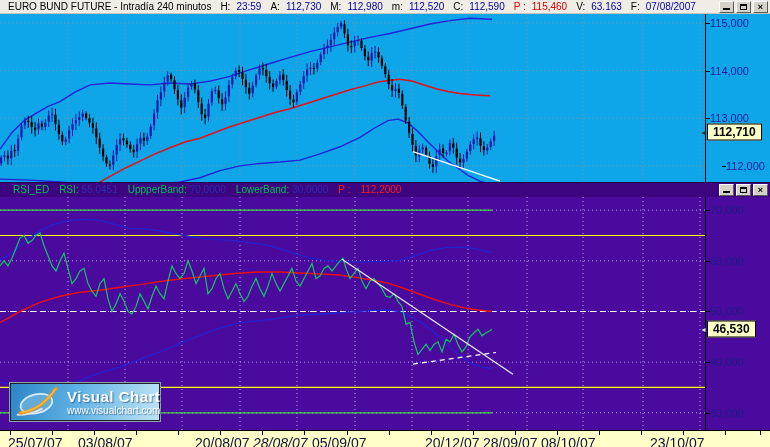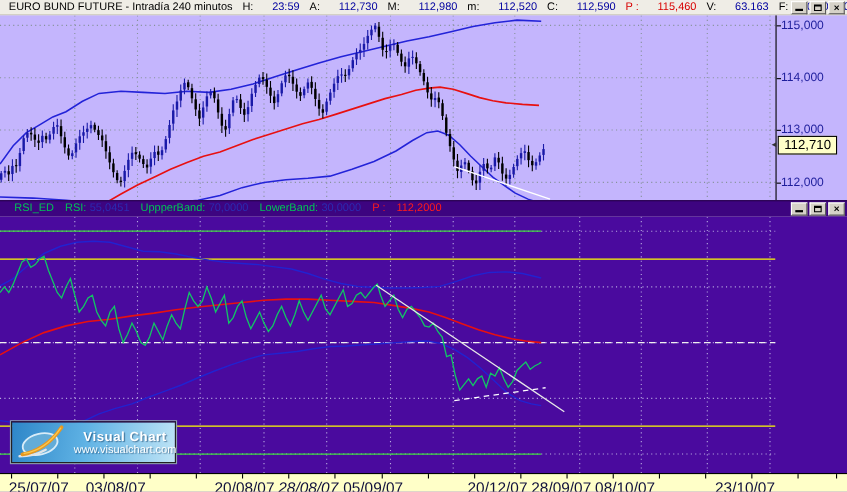--- a/index.html
+++ b/index.html
@@ -6,48 +6,48 @@
   body{width:770px;height:447px;position:relative;overflow:hidden;
        font-family:"Liberation Sans",sans-serif;background:#ECE9E0;}
   .screen{position:absolute;inset:0;}
 
   
   .qheader{position:absolute;left:0;top:0;width:770px;height:14px;background:#EFEDE6;
            white-space:nowrap;font-size:10px;line-height:13px;color:#000;border-bottom:1px solid #C8C4B8;box-sizing:border-box;}
   .qheader .title{margin-left:8px;}
   .hf{margin-left:9px;}
   .hl{color:#000;}
-  .hv{color:#0000A0;margin-left:17px;}
+  .hv{color:#0000A0;margin-left:6px;}
   .hf.red .hl,.hf.red .hv{color:#D80000;}
 
   .winctl{position:absolute;top:1px;right:2px;display:flex;}
   .winctl.rsi-ctl{top:184px;}
   .wbtn{width:15px;height:12px;background:#D6D2C8;margin-left:2px;position:relative;padding:0;
         border-top:1px solid #FFF;border-left:1px solid #FFF;border-right:1px solid #5A5A5A;border-bottom:1px solid #5A5A5A;
         font:bold 9px/10px "Liberation Sans",sans-serif;color:#000;cursor:default;}
   .g-min{position:absolute;left:3px;bottom:2px;width:7px;height:2px;background:#000;}
   .g-max{position:absolute;left:3px;top:2px;width:7px;height:6px;border:1px solid #000;border-top-width:2px;box-sizing:border-box;}
 
   
   .panel{position:absolute;left:0;width:770px;}
-  .panel.price{top:14px;height:168px;background:#c4b5fd;border-bottom:1px solid #303030;box-sizing:content-box;}
+  .panel.price{top:14px;height:168px;background:#0ea5e9;border-bottom:1px solid #303030;box-sizing:content-box;}
   .panel.rsi{top:197px;height:233px;background:#4A0A9E;}
   .panel svg{display:block;position:absolute;left:0;top:0;}
 
   .axis{position:absolute;left:705px;top:0;width:65px;height:100%;border-left:1px solid #000;box-sizing:border-box;}
   .axis-label{position:absolute;left:4px;transform:translateY(-50%);font-size:11px;}
   .axis-label::before{content:"";position:absolute;left:-4px;top:50%;width:4px;height:1px;background:#000;}
   .price .axis-label{color:#1E1E9C;}
   .rsi .axis-label{color:#1C1C86;}
   .marker{position:absolute;left:-6px;display:flex;align-items:center;transform:translateY(-50%);z-index:3;}
   .marker .arr{font-size:7px;line-height:7px;margin-right:0px;}
   .price .marker .arr{color:#333;}
   .rsi .marker .arr{color:#DDD;}
   .marker .mbox{background:#FFFFC8;border:1px solid #000;color:#000;
-                font-weight:normal;font-size:12px;line-height:15px;padding:0 5px;}
+                font-weight:bold;font-size:12px;line-height:15px;padding:0 5px;}
 
   
   .rsiheader{position:absolute;left:0;top:182px;width:770px;height:15px;background:#3D0480;
              border-top:1px solid #2A0350;box-sizing:border-box;
              white-space:nowrap;font-size:10px;line-height:14px;}
   .rsiheader .iname{margin-left:13px;color:#00C455;margin-top:25px;}
   .rl{color:#00C455;margin-left:10px;}
   .rv{color:#2B2BB0;margin-left:3px;}
   .rp{color:#FF1A1A;margin-left:10px;}
 
@@ -55,21 +55,21 @@
   .date-axis{position:absolute;left:0;top:430px;width:770px;height:17px;background:#FFFFC8;border-top:1px solid #000;box-sizing:border-box;}
   .tick{position:absolute;top:0;width:1px;height:4px;background:#000;}
   .dlabel{position:absolute;top:4px;font-size:14px;color:#10103C;white-space:nowrap;}
 
   
   .logo{position:absolute;left:10px;top:383px;width:148px;height:36px;z-index:6;
         background:linear-gradient(100deg,#2E86C8 0%,#5FB2E4 45%,#BFE4F6 100%);
         border:1px solid #222;box-shadow:0 0 0 1px #8FA0B0;display:flex;align-items:center;}
   .lmark{width:56px;height:34px;flex:0 0 auto;}
   .ltxt{flex:1;text-align:center;color:#FFF;}
-  .lname{font-size:12px;font-weight:bold;letter-spacing:.5px;text-shadow:1px 1px 1px rgba(0,40,80,.5);}
+  .lname{font-size:15px;font-weight:bold;letter-spacing:.5px;text-shadow:1px 1px 1px rgba(0,40,80,.5);}
   .lurl{font-size:10px;text-shadow:1px 1px 1px rgba(0,40,80,.5);}
 </style>
 </head>
 <body>
 
 <div class="screen">
 
   <div class="qheader">
     <span class="title">EURO BUND FUTURE - Intradía 240 minutos</span><span class="hf"><span class="hl">H:</span><span class="hv">23:59</span></span><span class="hf"><span class="hl">A:</span><span class="hv">112,730</span></span><span class="hf"><span class="hl">M:</span><span class="hv">112,980</span></span><span class="hf"><span class="hl">m:</span><span class="hv">112,520</span></span><span class="hf"><span class="hl">C:</span><span class="hv">112,590</span></span><span class="hf red"><span class="hl">P :</span><span class="hv">115,460</span></span><span class="hf"><span class="hl">V:</span><span class="hv">63.163</span></span><span class="hf"><span class="hl">F:</span><span class="hv">07/08/2007</span></span>
     <div class="winctl">
@@ -395,21 +395,21 @@
         <line x1="490.69999999999874" y1="124.45301145611403" x2="490.69999999999874" y2="136.14002819009497" stroke="#1A1AA8"></line>
         <rect x="489.5999999999987" y="127.3682719546767" width="2.2" height="5.532577903682423" fill="#1A1AA8"></rect>
         <line x1="494.0999999999987" y1="116.87792747713657" x2="494.0999999999987" y2="131.98895687935783" stroke="#1A1AA8"></line>
         <rect x="492.9999999999987" y="121.51841359773542" width="2.2" height="5.314447592068575" fill="#1A1AA8"></rect>
         <polyline points="412.99999999999994,137.5410764872521 500,167.04815864022615" fill="none" stroke="#FFFFFF" stroke-width="1.3"></polyline>
       </svg>
     <div class="axis">
       <div class="axis-label" style="top: 9.04249px;">115,000</div>
       <div class="axis-label" style="top: 56.6346px;">114,000</div>
       <div class="axis-label" style="top: 104.227px;">113,000</div>
-      <div class="axis-label" style="top: 151.819px;">112,000</div>
+      <div class="axis-label" style="top: 151.819px; margin-left: 16px;">112,000</div>
       <div class="marker" style="top: 118.028px;">
         <span class="arr">◄</span>
         <span class="mbox">112,710</span>
       </div>
     </div>
   </div>
 
   <div class="rsiheader">
     <span class="iname">RSI_ED</span><span class="rl">RSI:</span><span class="rv">55,0451</span><span class="rl">UppperBand:</span><span class="rv">70,0000</span><span class="rl">LowerBand:</span><span class="rv">30,0000</span><span class="rp">P :</span><span class="rp">112,2000</span>
     <div class="winctl rsi-ctl" style="top:1px;">
@@ -447,20 +447,31 @@
         <line x1="0" y1="38.49565217391302" x2="705" y2="38.49565217391302" stroke="#FFFF00" stroke-width="1.2"></line>
         <line x1="0" y1="190.45217391304348" x2="705" y2="190.45217391304348" stroke="#FFFF00" stroke-width="1.2"></line>
         <line x1="0" y1="114.47391304347825" x2="705" y2="114.47391304347825" stroke="#F0F0F0" stroke-width="1.1" stroke-dasharray="6 4"></line>
         <polyline points="0,62.808695652173874 12,56.22391304347824 25.000000000000004,44.57391304347826 40,33.43043478260867 55,26.845652173913034 70,23.299999999999976 85,22.28695652173909 100.00000000000001,23.299999999999976 115.00000000000001,27.35217391304344 130,31.404347826086905 145,31.910869565217382 160,33.93695652173908 175,36.97608695652173 190,39.508695652173905 204.99999999999997,41.5347826086956 220,42.54782608695648 235,43.56086956521737 250,45.5869565217391 265,47.613043478260835 280,51.66521739130433 295,56.73043478260868 310,60.782608695652144 325,63.315217391304316 340,64.32826086956521 354.99999999999994,64.83478260869565 370,64.83478260869565 385,64.32826086956521 400.00000000000006,63.315217391304316 415,58.75652173913042 430,53.69130434782607 445,50.65217391304345 460.00000000000006,50.14565217391301 475,51.66521739130433 492,55.7173913043478" fill="none" stroke="#2222D0" stroke-width="1.3"></polyline>
         <polyline points="0,185.3869565217391 15,187.41304347826087 30,188.9326086956522 45,189.4391304347826 60,190.95869565217393 75,186.4 90,179.3086956521739 105,174.24347826086955 120,170.19130434782608 135,164.11304347826086 150,158.5413043478261 165,152.9695652173913 180,146.38478260869564 195,140.30652173913043 210,134.73478260869564 225,129.6695652173913 240,125.61739130434782 255.00000000000003,124.0978260869565 270,122.57826086956521 285,120.04565217391306 300,118.01956521739129 315,117.51304347826087 330,116.49999999999999 345,115.48695652173913 360,114.47391304347825 375,113.46086956521737 388,112.95434782608696 400.00000000000006,114.9804347826087 412.99999999999994,120.55217391304348 425,128.15 437,137.77391304347827 449,148.9173913043478 460.99999999999994,160.0608695652174 473,167.15217391304347 483,170.19130434782608 492,171.7108695652174" fill="none" stroke="#2222D0" stroke-width="1.3"></polyline>
         <polyline points="0,125.61739130434782 20,114.47391304347825 40,105.35652173913043 60,99.2782608695652 80,95.22608695652174 100.00000000000001,93.19999999999996 120,90.16086956521738 140,87.62826086956521 160,84.5891304347826 180,82.05652173913043 200.00000000000003,80.0304347826087 220,78.00434782608691 240,75.97826086956519 260,74.96521739130434 280,74.96521739130434 300,75.97826086956519 320,76.99130434782609 340,78.00434782608691 360,81.04347826086953 375,83.57608695652172 390,86.61521739130433 405.00000000000006,91.68043478260869 420,97.25217391304348 435,102.82391304347826 450,107.38260869565218 464.99999999999994,110.92826086956518 478,112.95434782608696 492,114.47391304347825" fill="none" stroke="#E81010" stroke-width="1.5"></polyline>
         <polyline points="0,68.88695652173911 4,63.821739130434764 8,68.88695652173911 12,61.28913043478259 16,51.15869565217389 20,41.028260869565194 24,38.49565217391302 28,46.093478260869546 32,43.56086956521737 36,38.49565217391302 40,35.96304347826085 44,48.62608695652172 48,58.75652173913042 52,68.88695652173911 56,73.95217391304347 60,63.821739130434764 64,56.22391304347824 68,71.4195652173913 72,86.61521739130433 76,81.54999999999998 80,73.95217391304347 84,71.4195652173913 88,86.61521739130433 92,94.21304347826086 96,99.2782608695652 100.00000000000001,86.61521739130433 104,81.54999999999998 108,101.81086956521737 112,114.47391304347825 115.99999999999999,106.87608695652173 120,96.74565217391303 124,104.34347826086956 128,114.47391304347825 132,117.00652173913043 136,109.4086956521739 140,96.74565217391303 144,104.34347826086956 148,111.94130434782608 152,99.2782608695652 156,89.14782608695651 160,96.74565217391303 164,101.81086956521737 168,84.08260869565216 172,68.88695652173911 176,76.48478260869564 180,81.54999999999998 184,76.48478260869564 188,63.821739130434764 192,73.95217391304347 196,86.61521739130433 200.00000000000003,79.01739130434781 203.99999999999997,71.4195652173913 208,96.74565217391303 212,91.68043478260869 216,81.54999999999998 220,76.48478260869564 224,91.68043478260869 228.00000000000003,101.81086956521737 231.99999999999997,94.21304347826086 236,86.61521739130433 240,96.74565217391303 244,104.34347826086956 248,99.2782608695652 252,89.14782608695651 256,81.54999999999998 260,91.68043478260869 264,99.2782608695652 268,89.14782608695651 272,76.48478260869564 276,86.61521739130433 280,94.21304347826086 284,86.61521739130433 288,79.01739130434781 292,71.4195652173913 296,84.08260869565216 300,89.14782608695651 304,81.54999999999998 308,73.95217391304347 312,66.35434782608694 316,81.54999999999998 320,79.01739130434781 324,71.4195652173913 328,68.88695652173911 332,73.95217391304347 336,68.88695652173911 340,63.821739130434764 343,61.28913043478259 346,71.4195652173913 350,81.54999999999998 353.99999999999994,76.48478260869564 357.99999999999994,71.4195652173913 362,84.08260869565216 366,91.68043478260869 370,84.08260869565216 374,81.54999999999998 378,86.61521739130433 382,91.68043478260869 386,99.2782608695652 390,100.29130434782608 394,96.74565217391303 398,104.34347826086956 402.00000000000006,109.4086956521739 406.00000000000006,127.13695652173912 409.99999999999994,125.61739130434782 413.99999999999994,144.86521739130433 418,157.5282608695652 422,152.46304347826086 426,147.3978260869565 430,153.47608695652175 434,147.3978260869565 438,144.86521739130433 442,154.99565217391302 446,142.33260869565217 450,144.86521739130433 454.00000000000006,137.2673913043478 458.00000000000006,147.3978260869565 461.99999999999994,154.99565217391302 465.99999999999994,149.93043478260867 470,139.79999999999998 474,135.74782608695654 478,132.20217391304345 482,138.7869565217391 486,135.74782608695654 490,133.72173913043477 492,132.20217391304345" fill="none" stroke="#12C565" stroke-width="1.2"></polyline>
         <polyline points="342,62.30217391304347 513,177.28260869565216" fill="none" stroke="#E8E8E8" stroke-width="1.2"></polyline>
         <polyline points="412.99999999999994,167.15217391304347 496,155.5021739130435" fill="none" stroke="#FFFFFF" stroke-width="1.2" stroke-dasharray="5 4"></polyline>
       </svg>
+    <div class="axis">
+      <div class="axis-label" style="top: 13.1696px;">70,000</div>
+      <div class="axis-label" style="top: 63.8217px;">60,000</div>
+      <div class="axis-label" style="top: 114.474px;">50,000</div>
+      <div class="axis-label" style="top: 165.126px;">40,000</div>
+      <div class="axis-label" style="top: 215.778px;">30,000</div>
+      <div class="marker" style="top: 132.05px;">
+        <span class="arr">◄</span>
+        <span class="mbox">46,530</span>
+      </div>
+    </div>
   </div>
 
   <div class="logo">
     <svg class="lmark" viewBox="0 0 60 40">
       <ellipse cx="27" cy="22" rx="19" ry="11" fill="#63ACD8" stroke="#D8ECF8" stroke-width="2" transform="rotate(-14 27 22)"></ellipse>
       <path d="M5 35 C 16 35, 26 32, 33 28" fill="none" stroke="#E0E4E8" stroke-width="2.5" stroke-linecap="round"></path>
       <path d="M8 33 C 22 31, 38 22, 50 4" fill="none" stroke="#E89820" stroke-width="4" stroke-linecap="round"></path>
       <path d="M10 32 C 24 30, 38 21, 49 5" fill="none" stroke="#F8C850" stroke-width="1.5" stroke-linecap="round"></path>
     </svg>
     <div class="ltxt">

